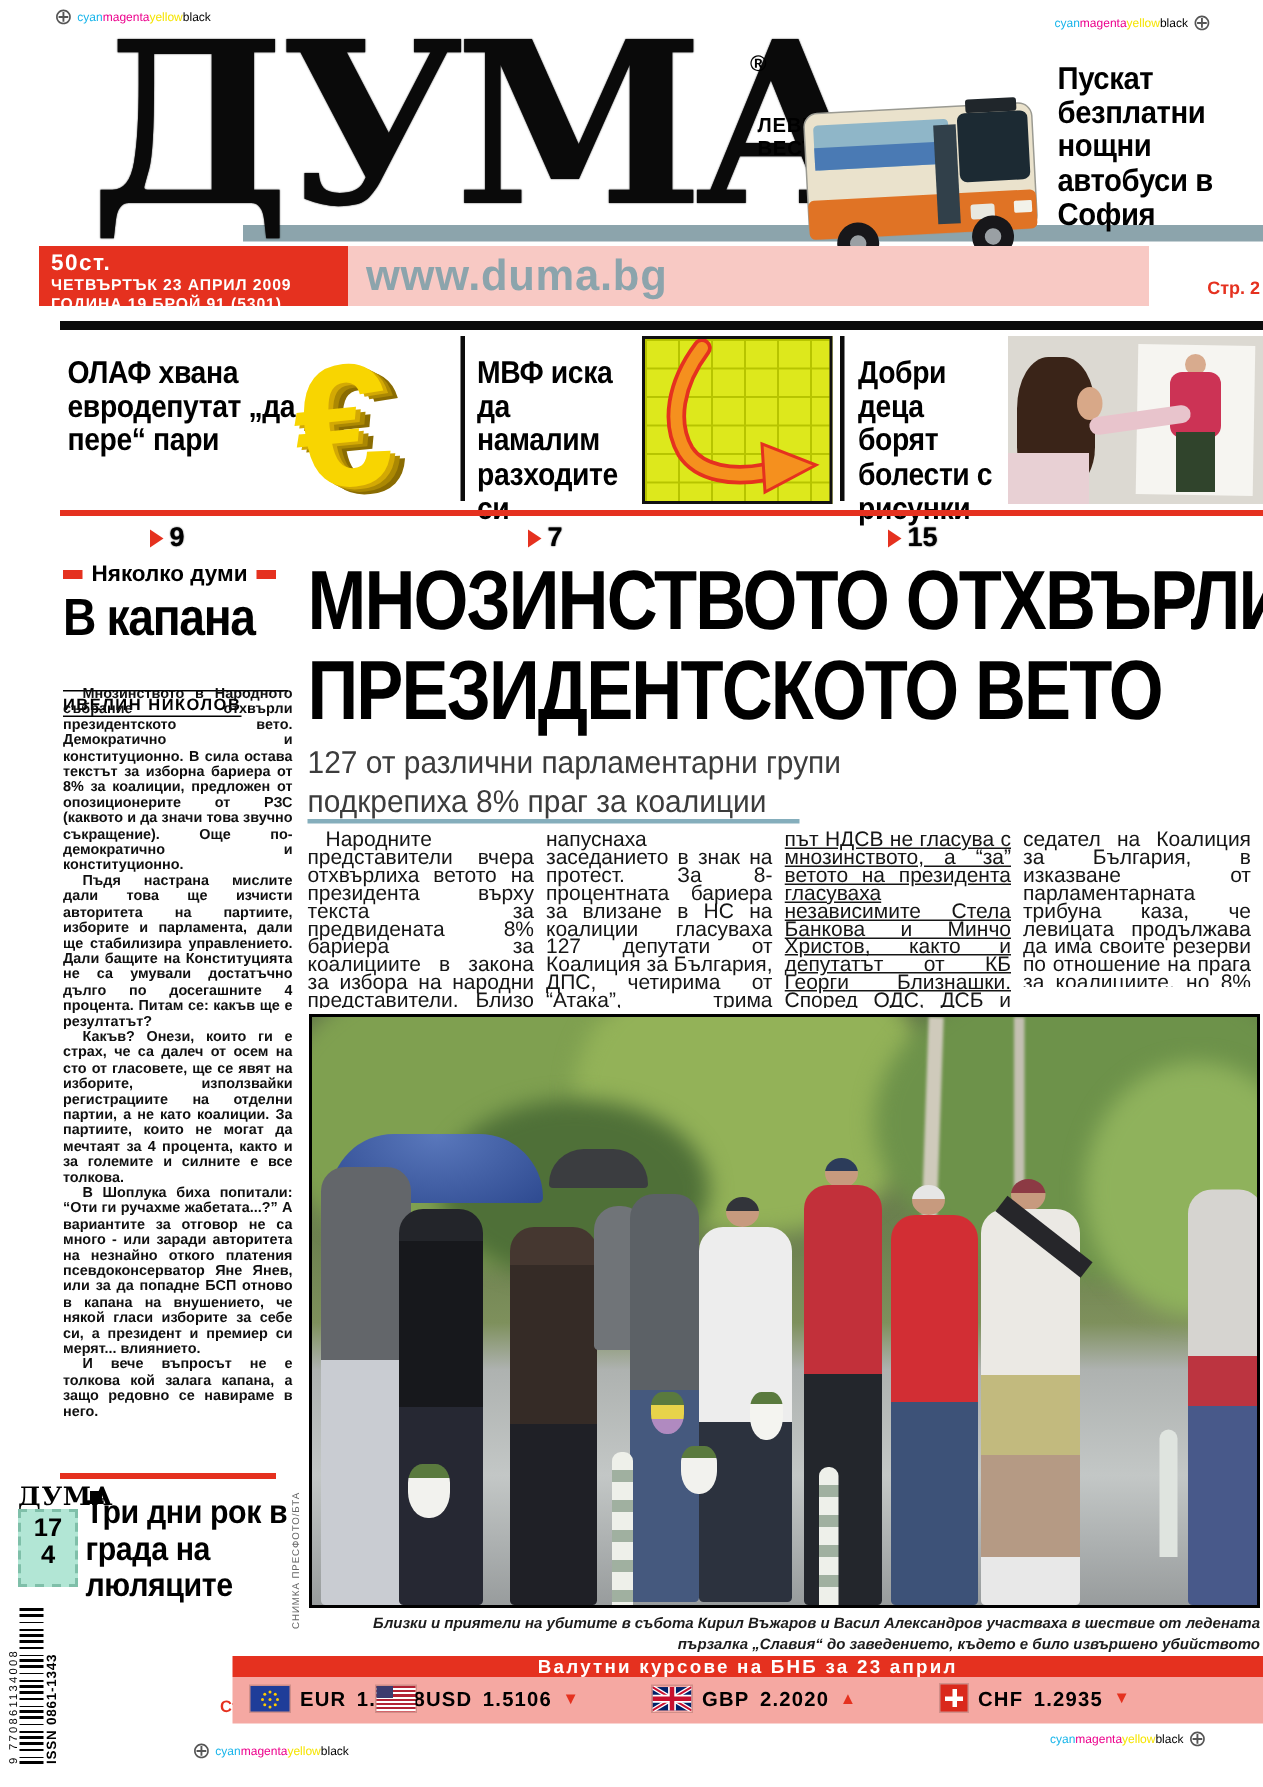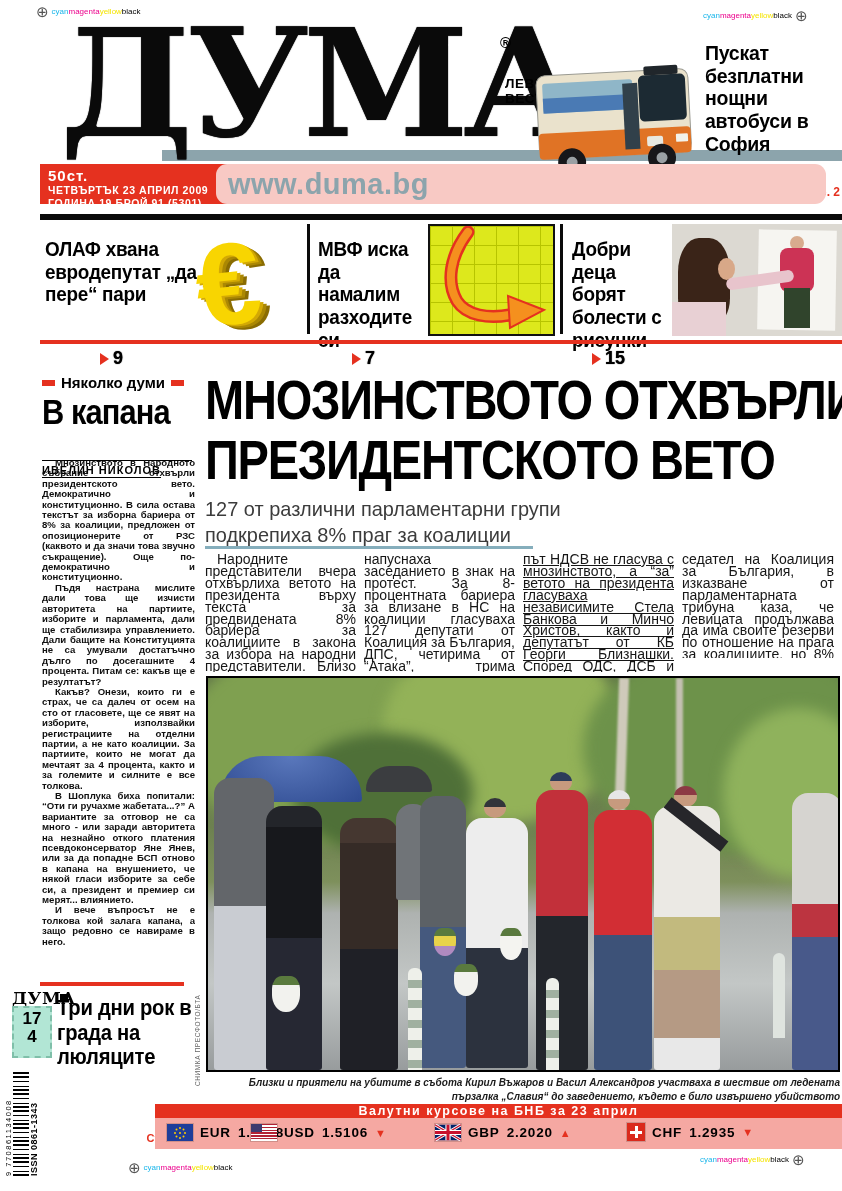--- a/index.html
+++ b/index.html
@@ -131,26 +131,26 @@
           <circle cx="42" cy="110" r="5.5" fill="#9aa0a4"></circle>
         <circle cx="132" cy="110" r="14" fill="#17171a"></circle>
           <circle cx="132" cy="110" r="5.5" fill="#9aa0a4"></circle>
       </g>
     </svg>
   </div>
 
   <div class="abs tease cond" style="left:705px;top:42px;width:145px;transform:scaleX(.93);">Пускат безплатни нощни автобуси в София</div>
   <div class="abs pageref" style="left:760px;top:137px;width:80px;text-align:right;font-size:12px;">Стр. 2</div>
 
-  <div class="abs pricebox" style="left:40px;top:164px;width:216px;height:40px;">
+  <div class="abs pricebox" style="left:26px;top:164px;width:216px;height:40px;">
     <div class="price">50ст.</div>
     <div class="dateline">ЧЕТВЪРТЪК 23 АПРИЛ 2009</div>
     <div class="dateline">ГОДИНА 19 БРОЙ 91 (5301)</div>
   </div>
-  <div class="abs webbar" style="left:216px;top:164px;width:610px;height:40px;border-radius:11px;">
+  <div class="abs webbar" style="left:232px;top:164px;width:534px;height:40px;">
     <div class="website" style="padding:4px 0 0 12px;">www.duma.bg</div>
   </div>
 
   <div class="abs blackrule" style="left:40px;top:214px;width:802px;height:6px;"></div>
 
   <div class="abs tease cond" style="left:45px;top:238px;width:175px;transform:scaleX(.9);">ОЛАФ хвана евродепутат „да пере“ пари</div>
   <div class="abs" style="left:196px;top:226px;"><span class="euro">€</span></div>
   <div class="abs vdiv" style="left:307px;top:224px;width:3px;height:110px;"></div>
   <div class="abs tease cond" style="left:318px;top:238px;width:120px;transform:scaleX(.9);">МВФ иска да намалим разходите си</div>
   <div class="abs chartbox" style="left:428px;top:224px;width:127px;height:112px;">

